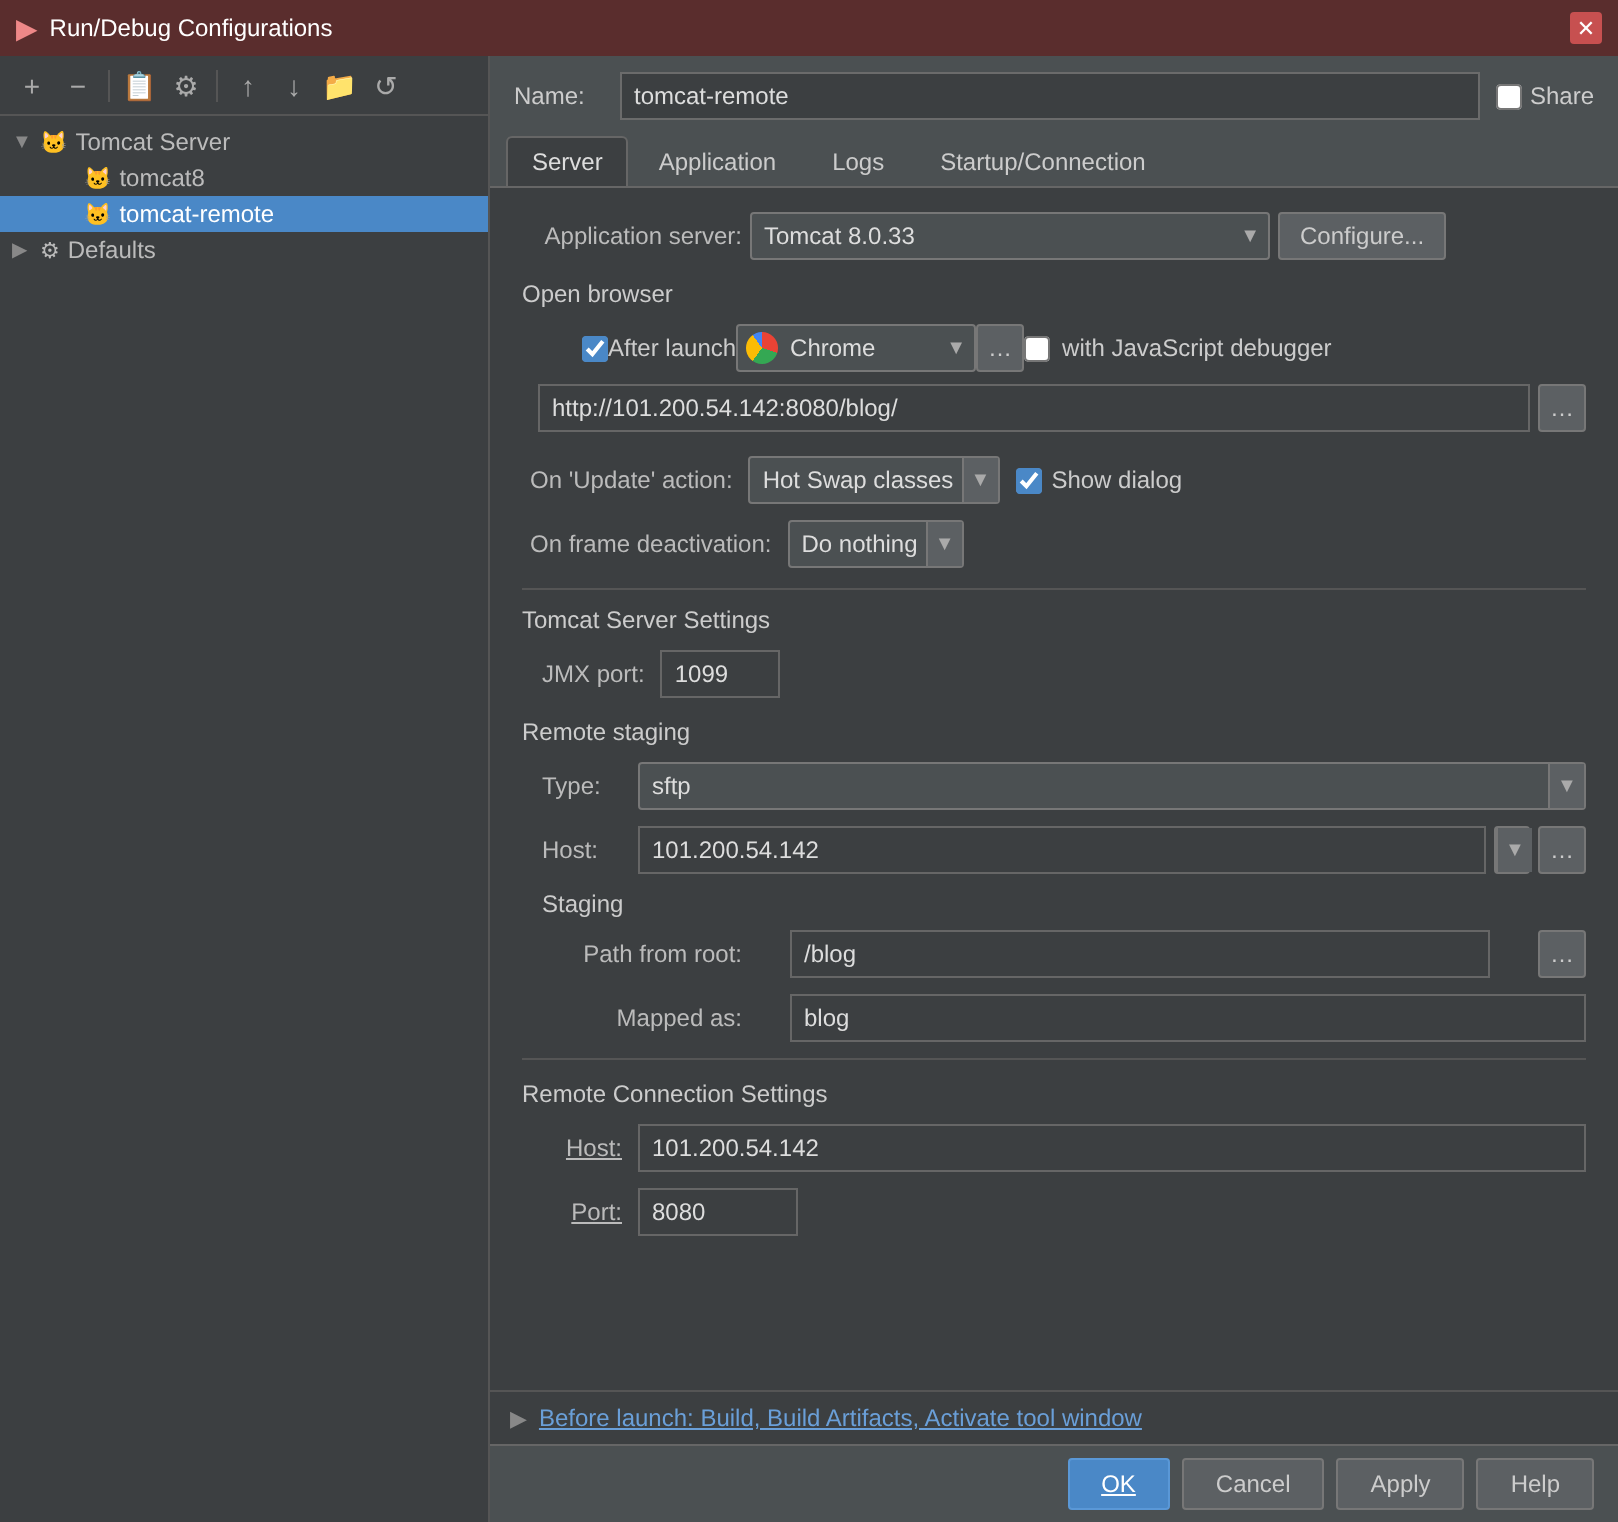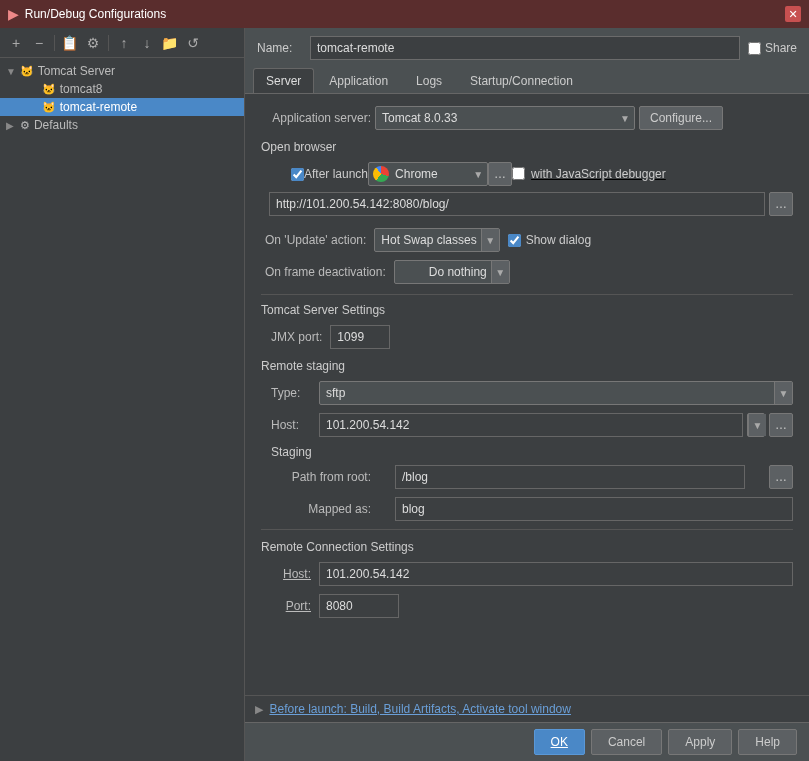--- a/index.html
+++ b/index.html
@@ -222,21 +222,21 @@
       border: 1px solid #777;
       color: #ccc;
       width: 24px; height: 24px;
       display: flex; align-items: center; justify-content: center;
       cursor: pointer;
       font-size: 12px;
       border-radius: 2px;
     }
 
     .js-debug-row {
-      display: flex; align-items: flex-start; gap: 6px; text-decoration: underline;
+      display: flex; align-items: center; gap: 6px;
     }
 
     .url-row {
       display: flex;
       align-items: center;
       gap: 4px;
       padding-left: 8px;
       margin-bottom: 12px;
     }
     .url-input {
@@ -278,21 +278,20 @@
     .frame-deact-row {
       display: flex; align-items: center; gap: 8px; margin-bottom: 10px;
     }
     .do-nothing-select {
       display: flex; align-items: center;
       background: #4b5052;
       border: 1px solid #777;
       height: 24px;
       border-radius: 2px;
       cursor: pointer;
-      padding-left: 28px;
     }
     .do-nothing-label { color: #ddd; font-size: 12px; padding: 0 4px 0 6px; }
     .do-nothing-arrow {
       background: #5c6063;
       border-left: 1px solid #777;
       height: 22px;
       width: 18px;
       display: flex; align-items: center; justify-content: center;
       color: #aaa; font-size: 10px;
     }

